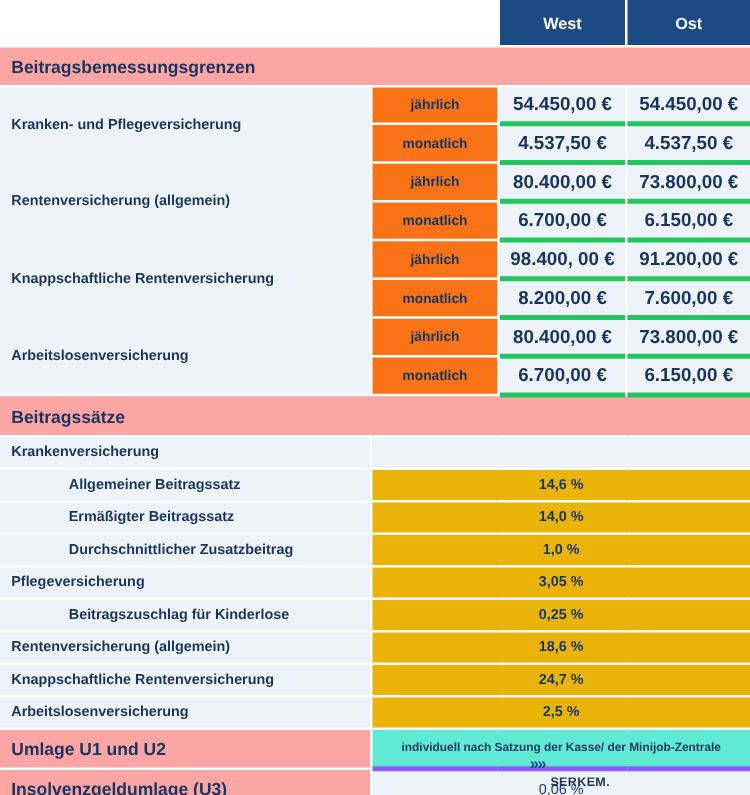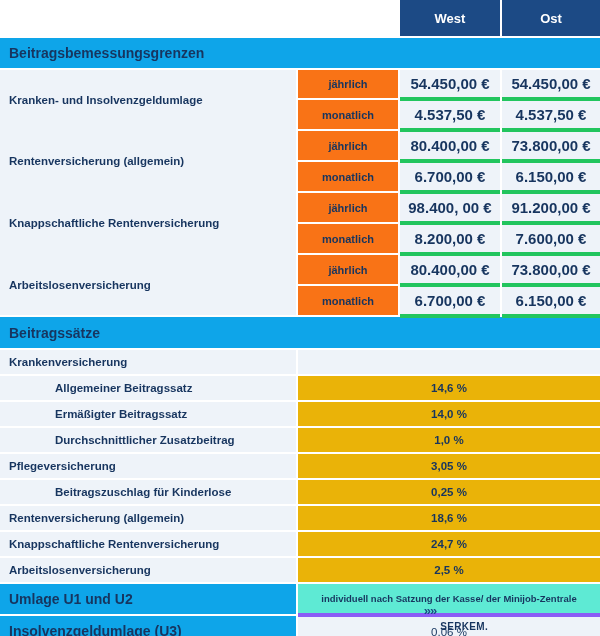--- a/index.html
+++ b/index.html
@@ -44,21 +44,21 @@
     height: 36px;
     vertical-align: middle;
     border-bottom: 2px solid #ffffff;
   }
   .hdr-sep {
     background: #ffffff;
     width: 2px;
   }
   
   .section-bar {
-    background: #0ea5e9;
+    background: #fca5a5;
     color: #17355f;
     font-weight: bold;
     font-size: 14px;
     height: 30px;
     vertical-align: middle;
     padding-left: 9px !important;
     border-bottom: 2px solid #ffffff;
     border-top: 2px solid #ffffff;
   }
   
@@ -182,21 +182,21 @@
       <td class="hdr-cell">West</td>
       <td class="hdr-sep"></td>
       <td class="hdr-cell">Ost</td>
     </tr>
 
     <tr>
       <td class="section-bar" colspan="7">Beitragsbemessungsgrenzen</td>
     </tr>
 
     <tr>
-      <td class="lbl tall" rowspan="2">Kranken- und Insolvenzgeldumlage</td>
+      <td class="lbl tall" rowspan="2">Kranken- und Pflegeversicherung</td>
       <td class="spacer-col" rowspan="2"></td>
       <td class="period">jährlich</td>
       <td class="spacer-col"></td>
       <td class="val">54.450,00 €</td>
       <td class="spacer-col"></td>
       <td class="val">54.450,00 €</td>
     </tr>
     <tr>
       <td class="period">monatlich</td>
       <td class="spacer-col"></td>

